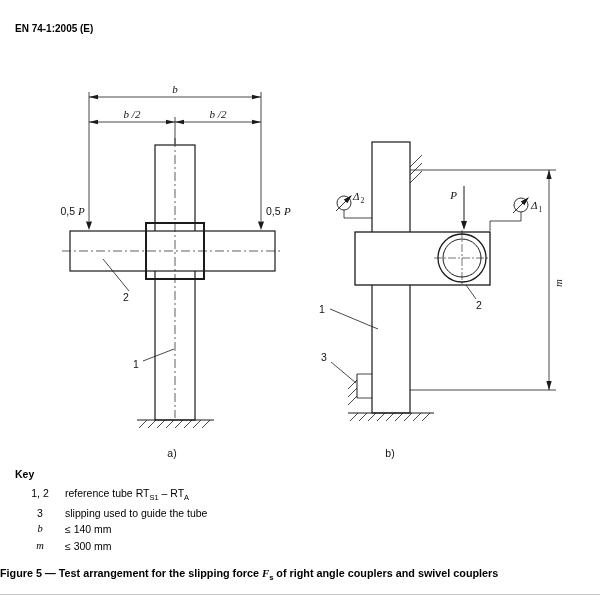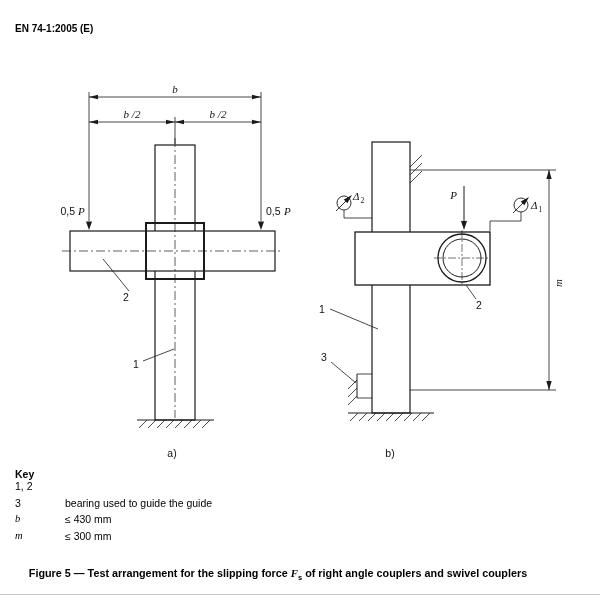--- a/index.html
+++ b/index.html
@@ -12,28 +12,28 @@
   }
   .header {
     position: absolute; left: 15px; top: 23px;
     font-size: 10px; font-weight: 700;
   }
   .drawing { position: absolute; left: 0; top: 78px; }
   svg text { font-family: "Liberation Sans", sans-serif; font-size: 10.5px; fill: #111; }
   svg text.dim { font-family: "Liberation Serif", serif; font-style: italic; font-size: 11px; }
   svg text.sub-svg { font-family: "Liberation Serif", serif; font-size: 7.5px; }
   .key { position: absolute; left: 15px; top: 468px; font-size: 10.5px; }
-  .key-title { font-weight: 700; }
-  .key-row { display: flex; margin-bottom: 4.5px; }
+  .key-title { font-weight: 700; margin-bottom: 7px; }
+  .key-row { display: flex; margin-bottom: 4.5px; text-align: center; }
   .key-term { width: 50px; flex: none; }
   .sym { font-family: "Liberation Serif", serif; font-style: italic; }
   .subt { font-size: 7.5px; }
   .caption {
     position: absolute; left: 0; top: 567px; width: 556px;
-    text-align: center; font-weight: 700; font-size: 10.8px;
+    text-align: left; font-weight: 700; font-size: 10.8px;
   }
   .caption .sym { font-weight: 700; }
   .page-edge { position: absolute; left: 0; top: 594px; width: 600px; height: 1px; background: #c8c8c8; }
 </style>
 </head>
 <body>
 
 <div class="header">EN 74-1:2005 (E)</div>
 
 <svg class="drawing" width="600" height="390" viewBox="0 78 600 390">
@@ -189,30 +189,31 @@
       <text x="390" y="457" text-anchor="middle">b)</text>
     </g>
   </g>
 </svg>
 
 <div class="key">
   <div class="key-title">Key</div>
 
   <div class="key-row">
     <span class="key-term">1, 2</span>
+    <span class="key-def"><span>reference tube RT</span><sub class="subt">S1</sub><span> – RT</span><sub class="subt">A</sub></span>
   </div>
 
   <div class="key-row">
     <span class="key-term">3</span>
-    <span class="key-def">bearing used to guide the guide</span>
+    <span class="key-def">slipping used to guide the tube</span>
   </div>
 
   <div class="key-row">
     <span class="key-term sym">b</span>
-    <span class="key-def">≤ 430 mm</span>
+    <span class="key-def">≤ 140 mm</span>
   </div>
 
   <div class="key-row">
     <span class="key-term sym">m</span>
     <span class="key-def">≤ 300 mm</span>
   </div>
 </div>
 
 <div class="caption"><span>Figure 5 — Test arrangement for the slipping force </span><span class="sym">F</span><sub class="subt">s</sub><span> of right angle couplers and swivel couplers</span></div>
 

